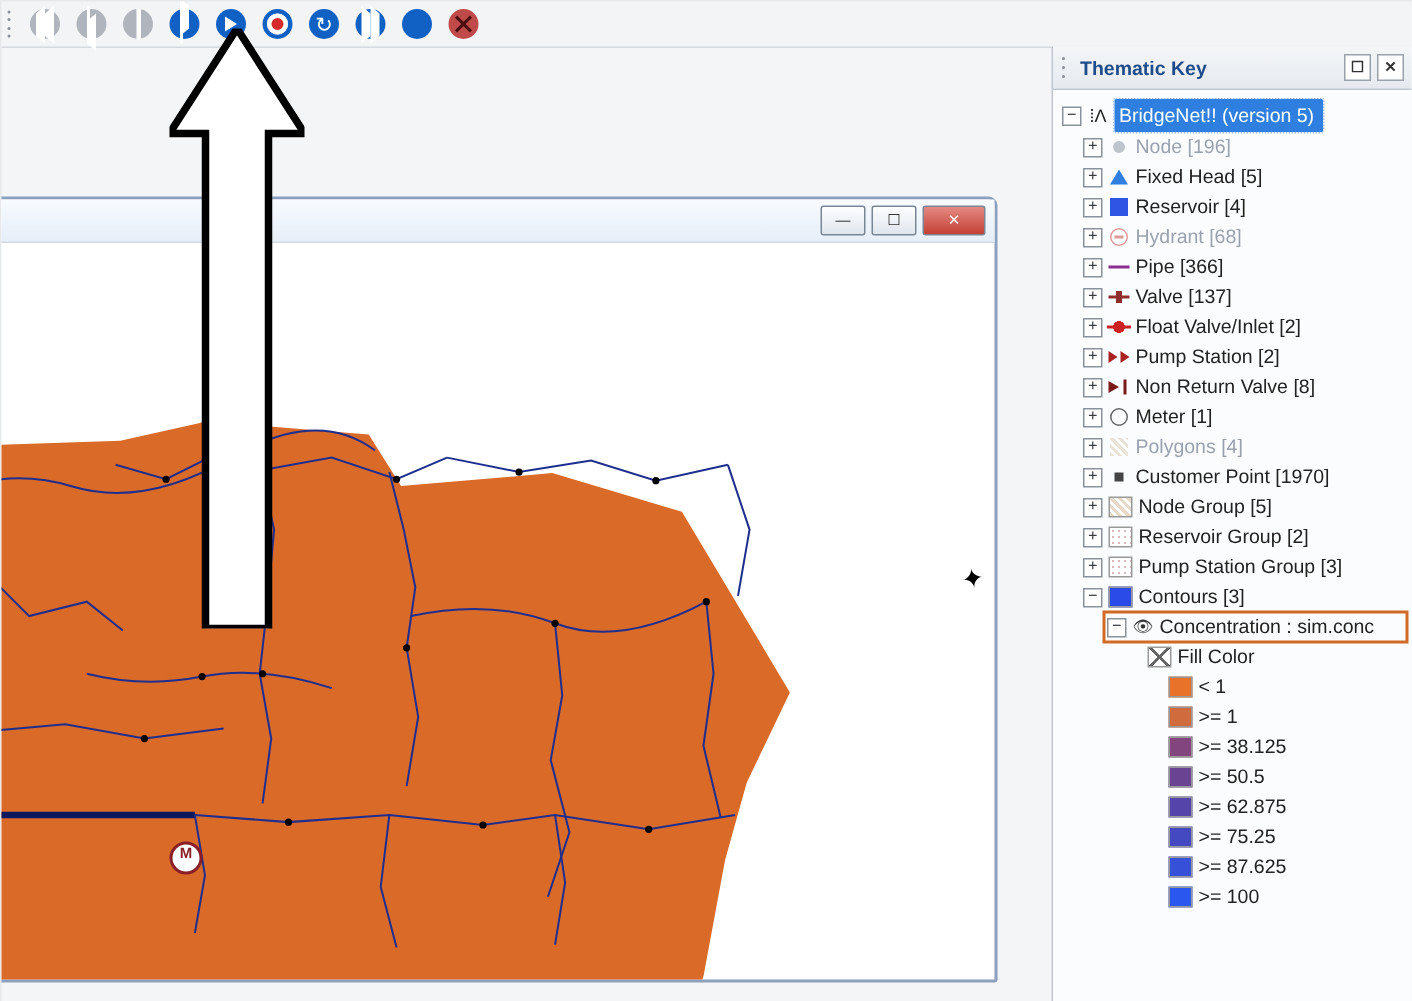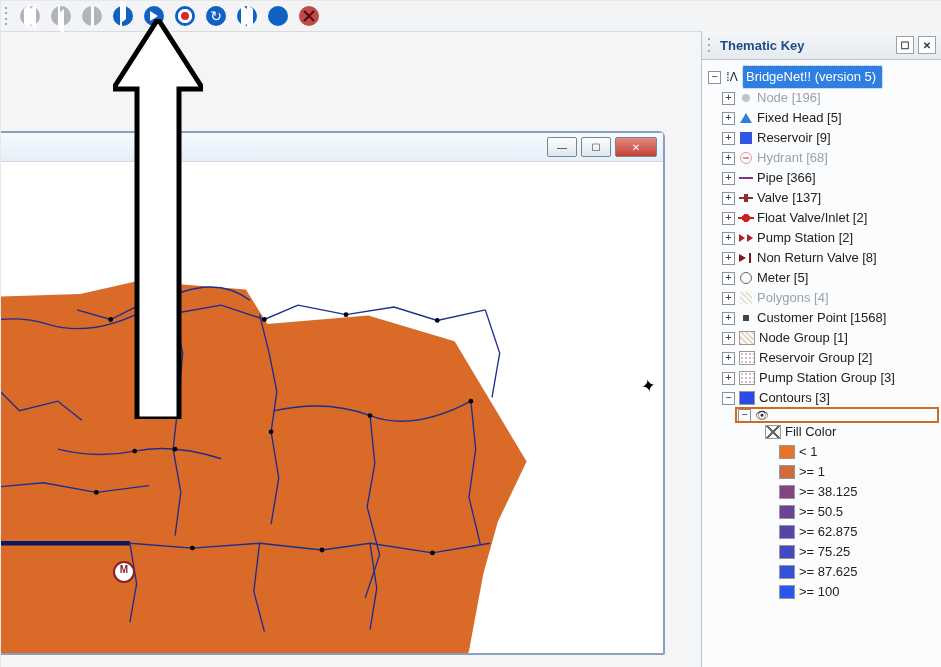--- a/index.html
+++ b/index.html
@@ -273,21 +273,21 @@
                   </span>
                   <span class="lbl">Fixed Head [5]</span>
                 </div>
               </li>
               <li>
                 <div class="row">
                   <span class="exp">+</span>
                   <span class="ic">
                     <span class="g-resv"></span>
                   </span>
-                  <span class="lbl">Reservoir [9]</span>
+                  <span class="lbl">Reservoir [4]</span>
                 </div>
               </li>
               <li>
                 <div class="row">
                   <span class="exp">+</span>
                   <span class="ic">
                     <span class="g-hyd"></span>
                   </span>
                   <span class="lbl muted">Hydrant [68]</span>
                 </div>
@@ -336,46 +336,46 @@
                   </span>
                   <span class="lbl">Non Return Valve [8]</span>
                 </div>
               </li>
               <li>
                 <div class="row">
                   <span class="exp">+</span>
                   <span class="ic">
                     <span class="g-meter"></span>
                   </span>
-                  <span class="lbl">Meter [5]</span>
+                  <span class="lbl">Meter [1]</span>
                 </div>
               </li>
               <li>
                 <div class="row">
                   <span class="exp">+</span>
                   <span class="ic">
                     <span class="g-poly"></span>
                   </span>
                   <span class="lbl muted">Polygons [4]</span>
                 </div>
               </li>
               <li>
                 <div class="row">
                   <span class="exp">+</span>
                   <span class="ic">
                     <span class="g-pt"></span>
                   </span>
-                  <span class="lbl">Customer Point [1568]</span>
+                  <span class="lbl">Customer Point [1970]</span>
                 </div>
               </li>
               <li>
                 <div class="row">
                   <span class="exp">+</span>
                   <span class="sw-hatch swatch"></span>
-                  <span class="lbl">Node Group [1]</span>
+                  <span class="lbl">Node Group [5]</span>
                 </div>
               </li>
               <li>
                 <div class="row">
                   <span class="exp">+</span>
                   <span class="sw-dots swatch"></span>
                   <span class="lbl">Reservoir Group [2]</span>
                 </div>
               </li>
               <li>
@@ -391,20 +391,21 @@
               <div class="row">
                 <span class="exp">−</span>
                 <span class="swatch" style="background:#2a4be8"></span>
                 <span class="lbl">Contours [3]</span>
               </div>
               <ul>
                 <li>
                   <div class="row hl">
                     <span class="exp">−</span>
                     <span class="ic eye"></span>
+                    <span class="lbl">Concentration : sim.conc</span>
                   </div>
                   <ul>
                     <li>
                       <div class="row">
                         <span class="exp sp">.</span>
                         <span class="swatch sw-x"></span>
                         <span class="lbl">Fill Color</span>
                       </div>
                       <ul id="legend-list">
                           <li>

